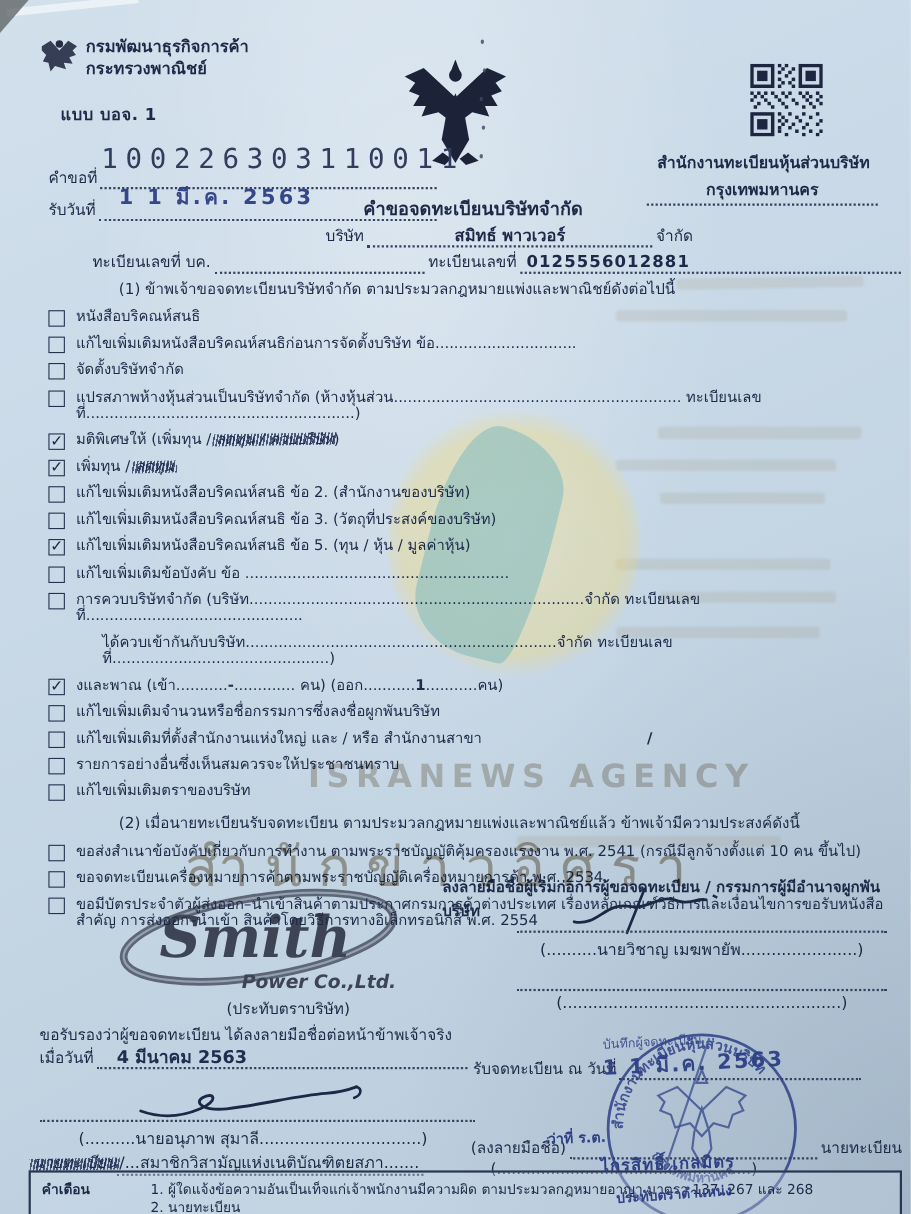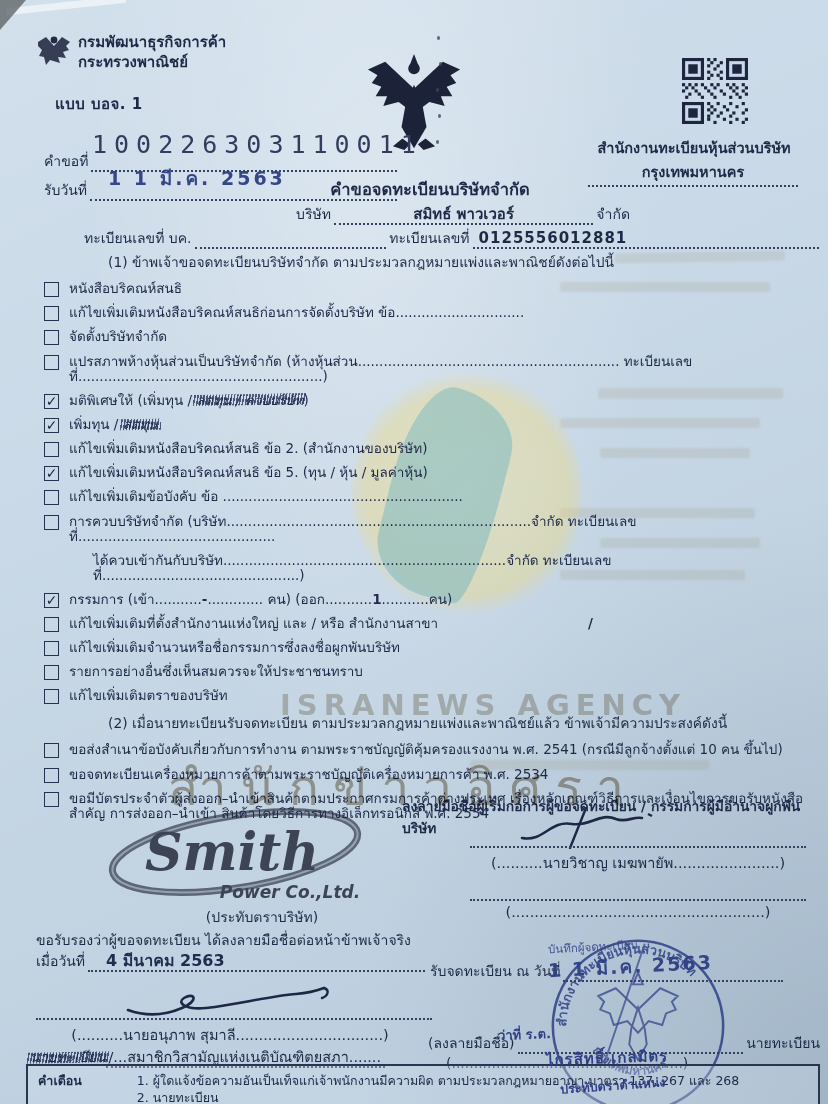--- a/index.html
+++ b/index.html
@@ -299,45 +299,49 @@
   </div>
   <div class="cl-item">
     <span class="cb">✓</span>
     <span class="lblwrap"><span>เพิ่มทุน / </span><span class="strike-scribble">ลดทุน</span><span></span></span>
   </div>
   <div class="cl-item">
     <span class="cb"></span>
     <span class="lblwrap">แก้ไขเพิ่มเติมหนังสือบริคณห์สนธิ ข้อ 2. (สำนักงานของบริษัท)</span>
   </div>
   <div class="cl-item">
+    <span class="cb"></span>
+    <span class="lblwrap">แก้ไขเพิ่มเติมหนังสือบริคณห์สนธิ ข้อ 3. (วัตถุที่ประสงค์ของบริษัท)</span>
+  </div>
+  <div class="cl-item">
     <span class="cb">✓</span>
     <span class="lblwrap">แก้ไขเพิ่มเติมหนังสือบริคณห์สนธิ ข้อ 5. (ทุน / หุ้น / มูลค่าหุ้น)</span>
   </div>
   <div class="cl-item">
     <span class="cb"></span>
     <span class="lblwrap">แก้ไขเพิ่มเติมข้อบังคับ ข้อ ........................................................</span>
   </div>
   <div class="cl-item">
     <span class="cb"></span>
     <span class="lblwrap">
       <span>การควบบริษัทจำกัด (บริษัท.......................................................................จำกัด ทะเบียนเลขที่..............................................</span>
       <span class="line2" style="display:block;">ได้ควบเข้ากันกับบริษัท..................................................................จำกัด ทะเบียนเลขที่..............................................)</span>
     </span>
   </div>
   <div class="cl-item">
     <span class="cb">✓</span>
-    <span class="lblwrap"><span>กรรมการ (เข้า...........</span><span class="hand">-</span><span>............. คน) (ออก...........</span><span class="hand">1</span><span>...........คน)</span></span>
+    <span class="lblwrap"><span>งและพาณ (เข้า...........</span><span class="hand">-</span><span>............. คน) (ออก...........</span><span class="hand">1</span><span>...........คน)</span></span>
+  </div>
+  <div class="cl-item">
+    <span class="cb"></span>
+    <span class="lblwrap">แก้ไขเพิ่มเติมจำนวนหรือชื่อกรรมการซึ่งลงชื่อผูกพันบริษัท</span>
   </div>
   <div class="cl-item">
     <span class="cb"></span>
     <span class="lblwrap"><span>แก้ไขเพิ่มเติมที่ตั้งสำนักงานแห่งใหญ่ และ / หรือ สำนักงานสาขา</span><span class="slash-hand hand">/</span></span>
-  </div>
-  <div class="cl-item">
-    <span class="cb"></span>
-    <span class="lblwrap">แก้ไขเพิ่มเติมจำนวนหรือชื่อกรรมการซึ่งลงชื่อผูกพันบริษัท</span>
   </div>
   <div class="cl-item">
     <span class="cb"></span>
     <span class="lblwrap">รายการอย่างอื่นซึ่งเห็นสมควรจะให้ประชาชนทราบ</span>
   </div>
   <div class="cl-item">
     <span class="cb"></span>
     <span class="lblwrap">แก้ไขเพิ่มเติมตราของบริษัท</span>
   </div>
 

